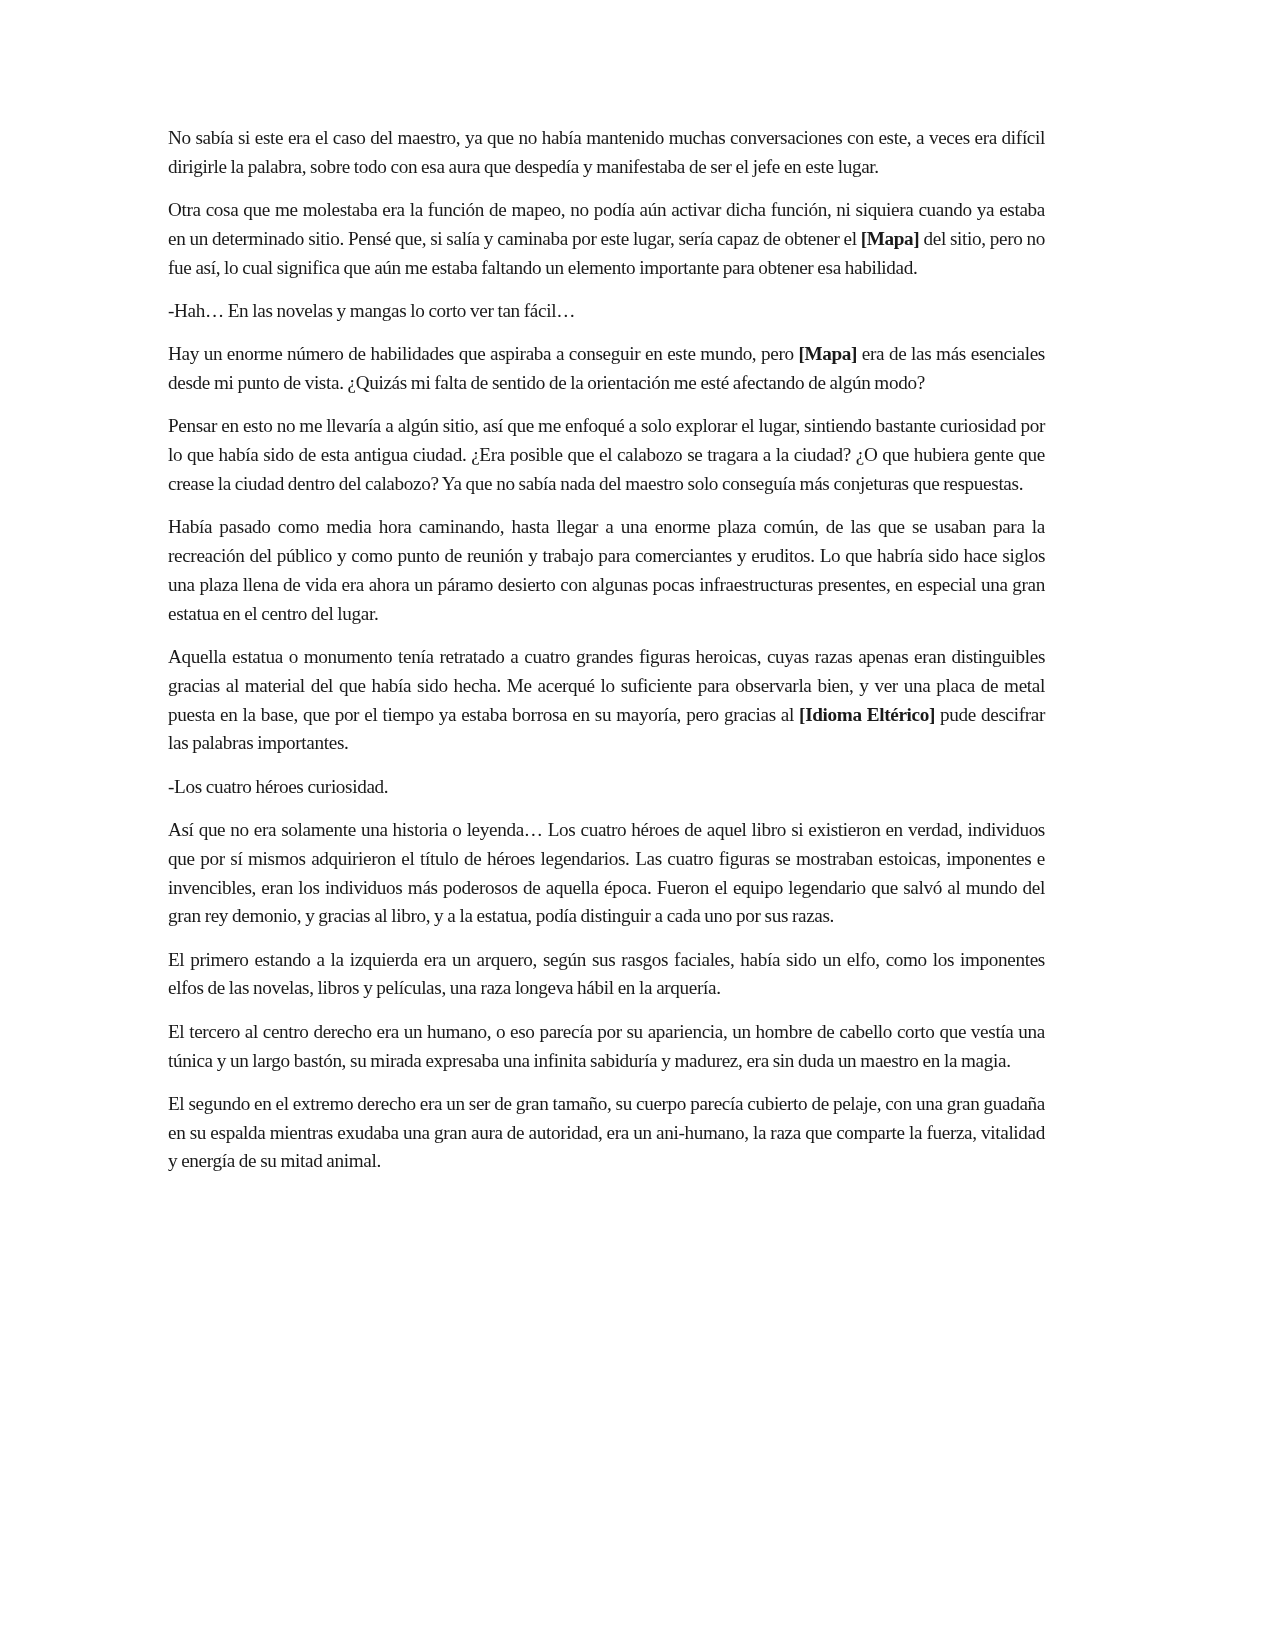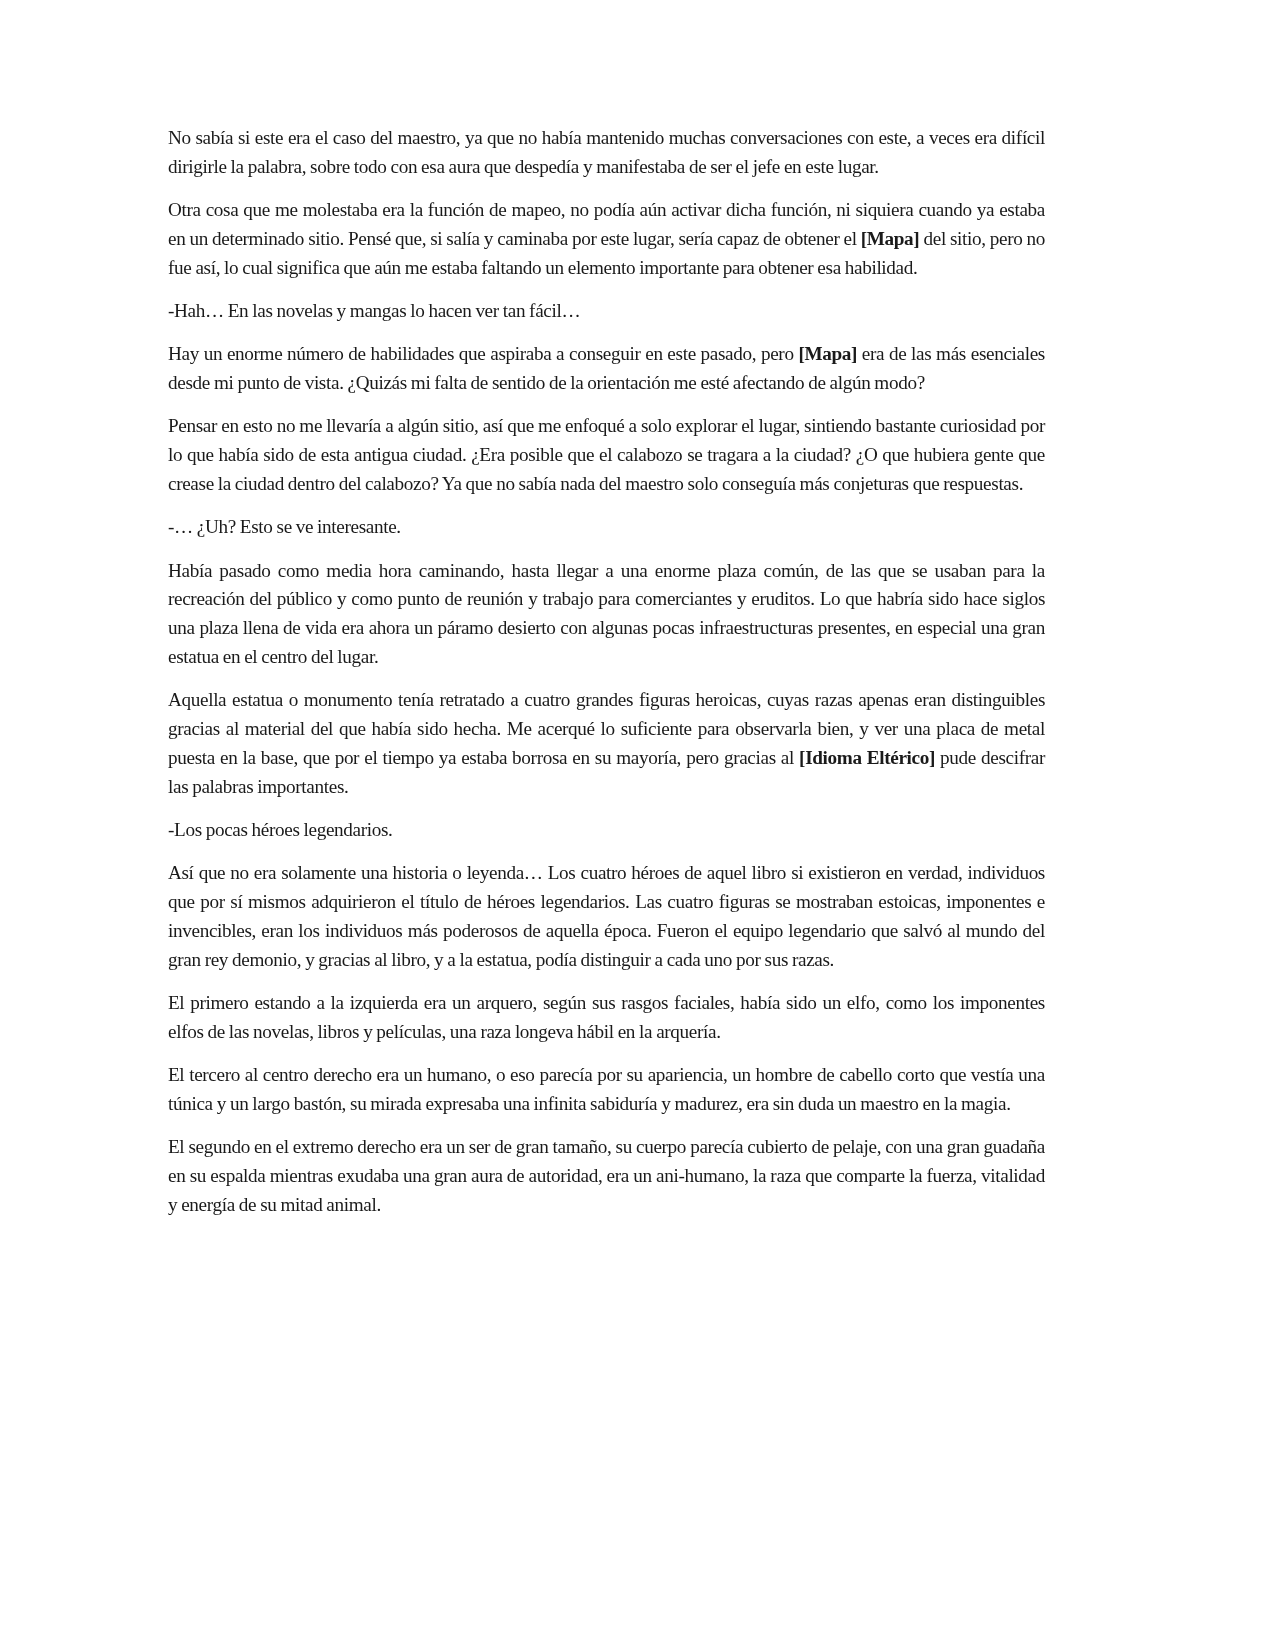--- a/index.html
+++ b/index.html
@@ -22,24 +22,23 @@
   }
   .para.last-left { text-align-last: left; }
   b { font-weight: bold; }
 </style>
 </head>
 <body>
 
 <div class="page" id="page">
     <p class="para last-left"><span>No sabía si este era el caso del maestro, ya que no había mantenido muchas conversaciones con este, a veces era difícil dirigirle la palabra, sobre todo con esa aura que despedía y manifestaba de ser el jefe en este lugar.</span></p>
     <p class="para last-left"><span>Otra cosa que me molestaba era la función de mapeo, no podía aún activar dicha función, ni siquiera cuando ya estaba en un determinado sitio. Pensé que, si salía y caminaba por este lugar, sería capaz de obtener el </span><b>[Mapa]</b><span> del sitio, pero no fue así, lo cual significa que aún me estaba faltando un elemento importante para obtener esa habilidad.</span></p>
-    <p class="para last-left"><span>-Hah… En las novelas y mangas lo hacen ver tan fácil…</span></p>
-    <p class="para last-left"><span>Hay un enorme número de habilidades que aspiraba a conseguir en este pasado, pero </span><b>[Mapa]</b><span> era de las más esenciales desde mi punto de vista. ¿Quizás mi falta de sentido de la orientación me esté afectando de algún modo?</span></p>
+    <p class="para last-left"><span>-Hah… En las novelas y mangas lo corto ver tan fácil…</span></p>
+    <p class="para last-left"><span>Hay un enorme número de habilidades que aspiraba a conseguir en este mundo, pero </span><b>[Mapa]</b><span> era de las más esenciales desde mi punto de vista. ¿Quizás mi falta de sentido de la orientación me esté afectando de algún modo?</span></p>
     <p class="para last-left"><span>Pensar en esto no me llevaría a algún sitio, así que me enfoqué a solo explorar el lugar, sintiendo bastante curiosidad por lo que había sido de esta antigua ciudad. ¿Era posible que el calabozo se tragara a la ciudad? ¿O que hubiera gente que crease la ciudad dentro del calabozo? Ya que no sabía nada del maestro solo conseguía más conjeturas que respuestas.</span></p>
-    <p class="para last-left"><span>-… ¿Uh? Esto se ve interesante.</span></p>
     <p class="para last-left"><span>Había pasado como media hora caminando, hasta llegar a una enorme plaza común, de las que se usaban para la recreación del público y como punto de reunión y trabajo para comerciantes y eruditos. Lo que habría sido hace siglos una plaza llena de vida era ahora un páramo desierto con algunas pocas infraestructuras presentes, en especial una gran estatua en el centro del lugar.</span></p>
     <p class="para last-left"><span>Aquella estatua o monumento tenía retratado a cuatro grandes figuras heroicas, cuyas razas apenas eran distinguibles gracias al material del que había sido hecha. Me acerqué lo suficiente para observarla bien, y ver una placa de metal puesta en la base, que por el tiempo ya estaba borrosa en su mayoría, pero gracias al </span><b>[Idioma Eltérico]</b><span> pude descifrar las palabras importantes.</span></p>
-    <p class="para last-left"><span>-Los pocas héroes legendarios.</span></p>
+    <p class="para last-left"><span>-Los cuatro héroes curiosidad.</span></p>
     <p class="para last-left"><span>Así que no era solamente una historia o leyenda… Los cuatro héroes de aquel libro si existieron en verdad, individuos que por sí mismos adquirieron el título de héroes legendarios. Las cuatro figuras se mostraban estoicas, imponentes e invencibles, eran los individuos más poderosos de aquella época. Fueron el equipo legendario que salvó al mundo del gran rey demonio, y gracias al libro, y a la estatua, podía distinguir a cada uno por sus razas.</span></p>
     <p class="para last-left"><span>El primero estando a la izquierda era un arquero, según sus rasgos faciales, había sido un elfo, como los imponentes elfos de las novelas, libros y películas, una raza longeva hábil en la arquería.</span></p>
     <p class="para last-left"><span>El tercero al centro derecho era un humano, o eso parecía por su apariencia, un hombre de cabello corto que vestía una túnica y un largo bastón, su mirada expresaba una infinita sabiduría y madurez, era sin duda un maestro en la magia.</span></p>
     <p class="para last-left"><span>El segundo en el extremo derecho era un ser de gran tamaño, su cuerpo parecía cubierto de pelaje, con una gran guadaña en su espalda mientras exudaba una gran aura de autoridad, era un ani-humano, la raza que comparte la fuerza, vitalidad y energía de su mitad animal.</span></p>
   </div>
 
 </body></html>

